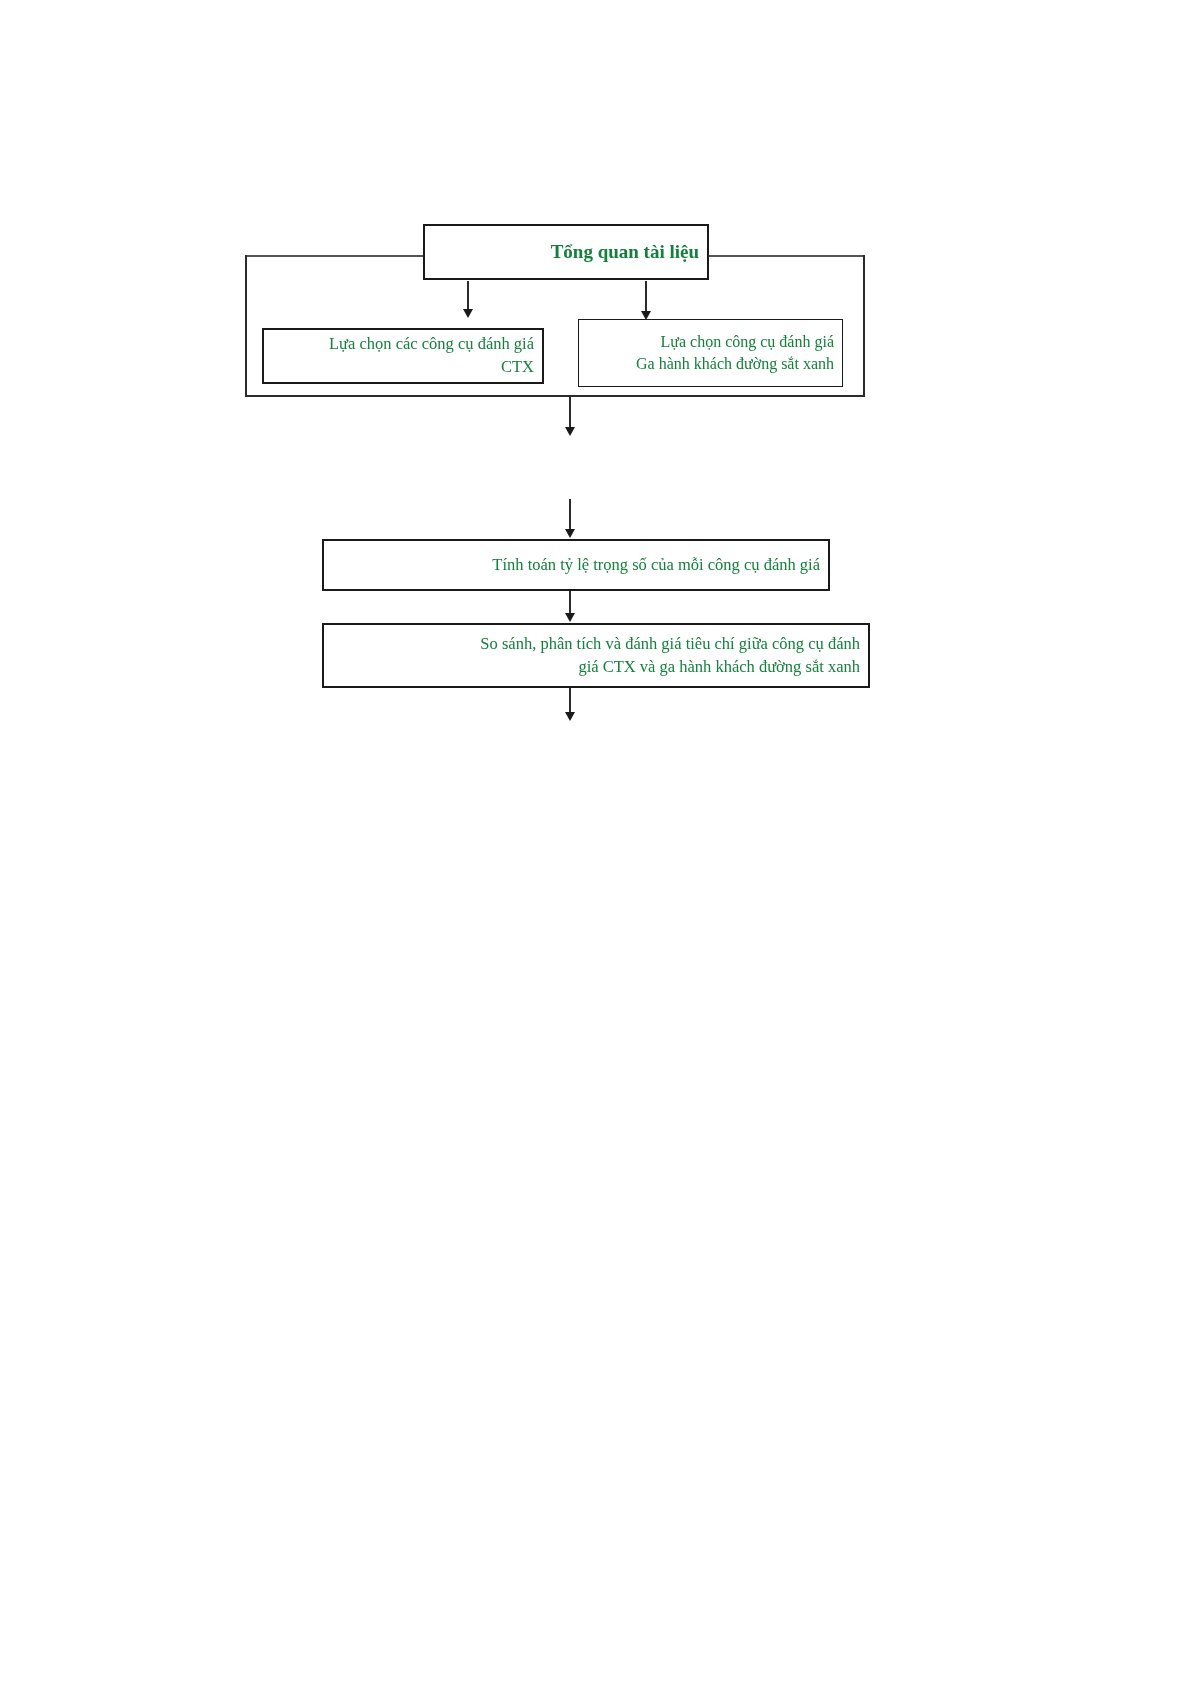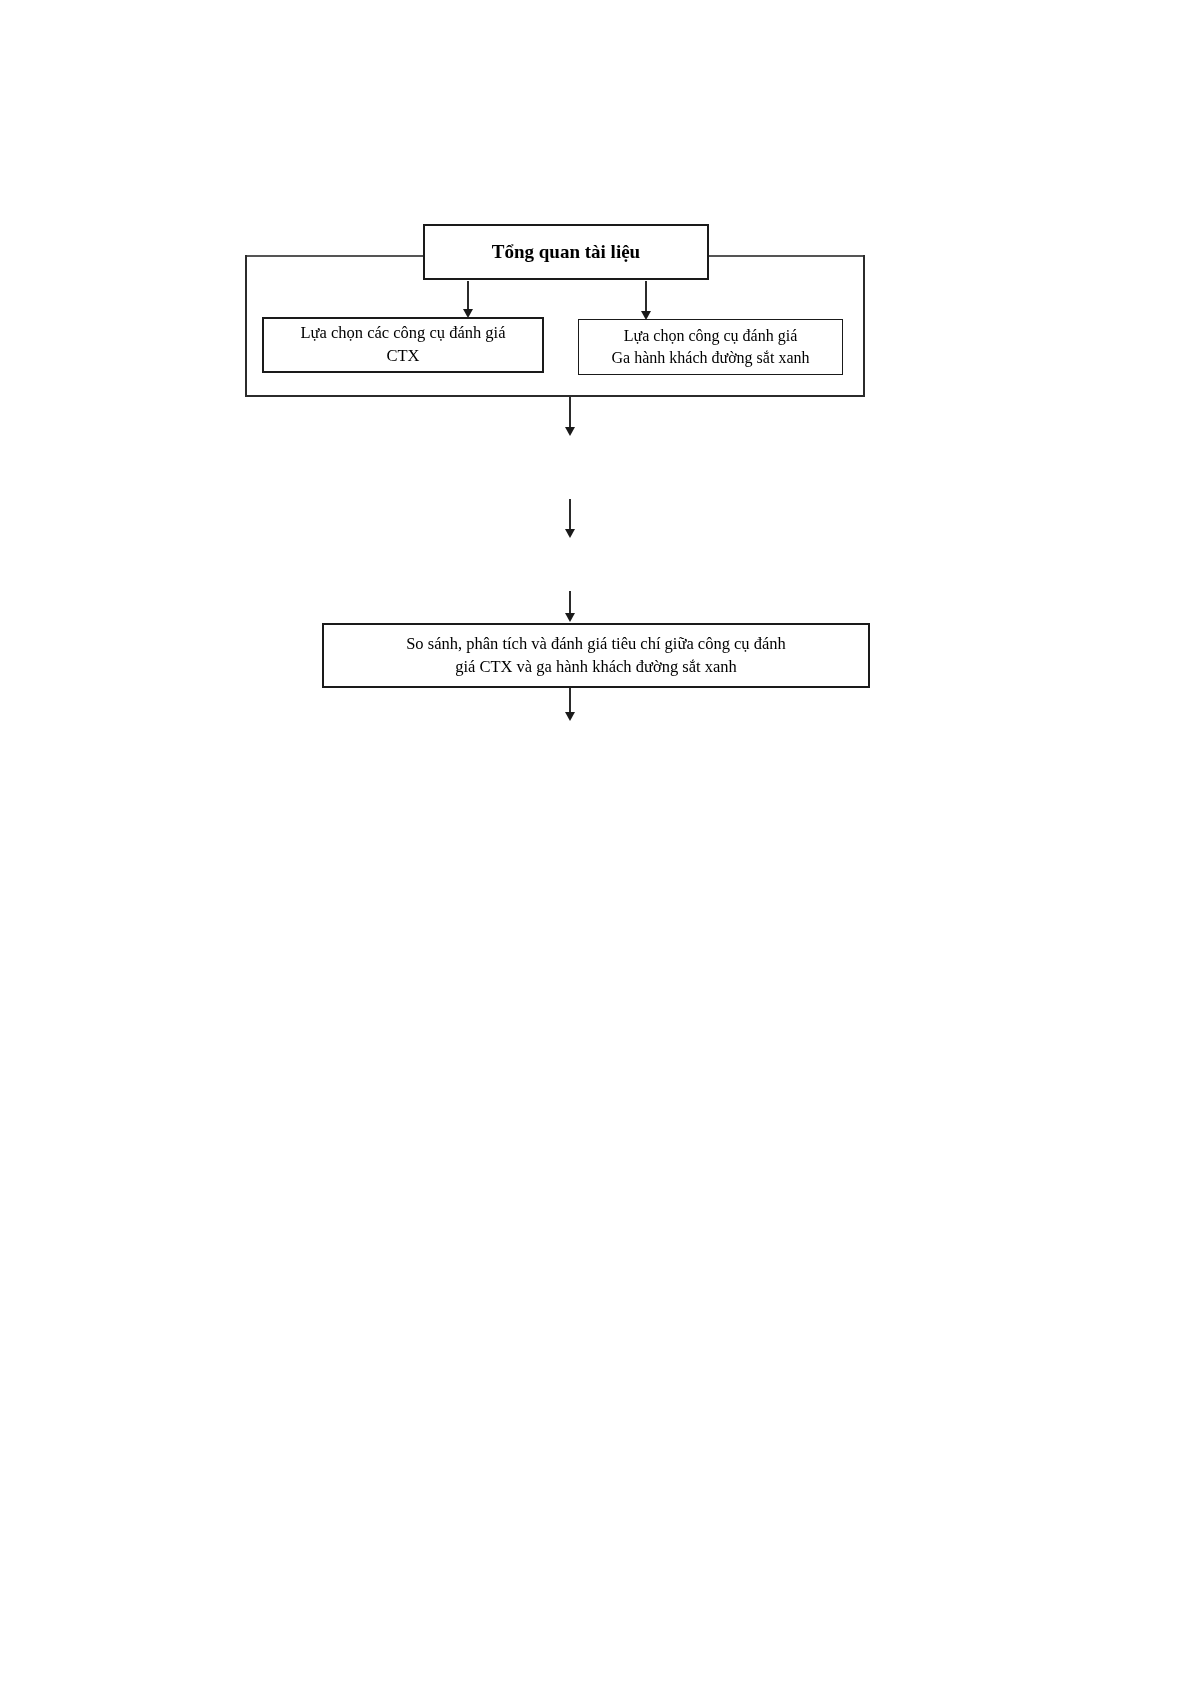--- a/index.html
+++ b/index.html
@@ -26,47 +26,47 @@
 
   
   .node {
     position: absolute;
     box-sizing: border-box;
     background: #ffffff;
     border: 2px solid #1a1a1a;
     display: flex;
     align-items: center;
     justify-content: center;
-    text-align: center;
+    text-align: right;
     line-height: 1.38;
-    color: #000000;
+    color: #15803d;
     z-index: 5;
   }
   .node .label {
     display: block;
     width: 100%;
     padding: 0 8px;
     white-space: pre-line;
   }
 
   
   #node-overview {
     left: 423px;  top: 224px;  width: 286px; height: 56px;
     font-size: 19px;
     font-weight: bold;
     border-width: 2px;
   }
 
   #node-ctx-tools {
-    left: 262px; top: 317px; width: 282px; height: 56px;
+    left: 262px; top: 328px; width: 282px; height: 56px;
     font-size: 16.5px;
   }
 
   #node-green-station-tools {
-    left: 578px; top: 319px; width: 265px; height: 56px;
+    left: 578px; top: 319px; width: 265px; height: 68px;
     font-size: 16px;
     border-width: 1.6px;
   }
 
   #node-criteria {
     left: 322px; top: 437px; width: 508px; height: 62px;
     font-size: 16.5px;
   }
 
   #node-weights {
@@ -175,20 +175,23 @@
     <span class="label">Lựa chọn các công cụ đánh giá
 CTX</span>
   </div>
 
   <div class="node" id="node-green-station-tools">
     <span class="label">Lựa chọn công cụ đánh giá
 Ga hành khách đường sắt xanh</span>
   </div>
 
 
+  <div class="node" id="node-weights">
+    <span class="label">Tính toán tỷ lệ trọng số của mỗi công cụ đánh giá</span>
+  </div>
 
   <div class="node" id="node-compare">
     <span class="label">So sánh, phân tích và đánh giá tiêu chí giữa công cụ đánh
 giá CTX và ga hành khách đường sắt xanh</span>
   </div>
 
 
 </div>
 
 </body></html>

